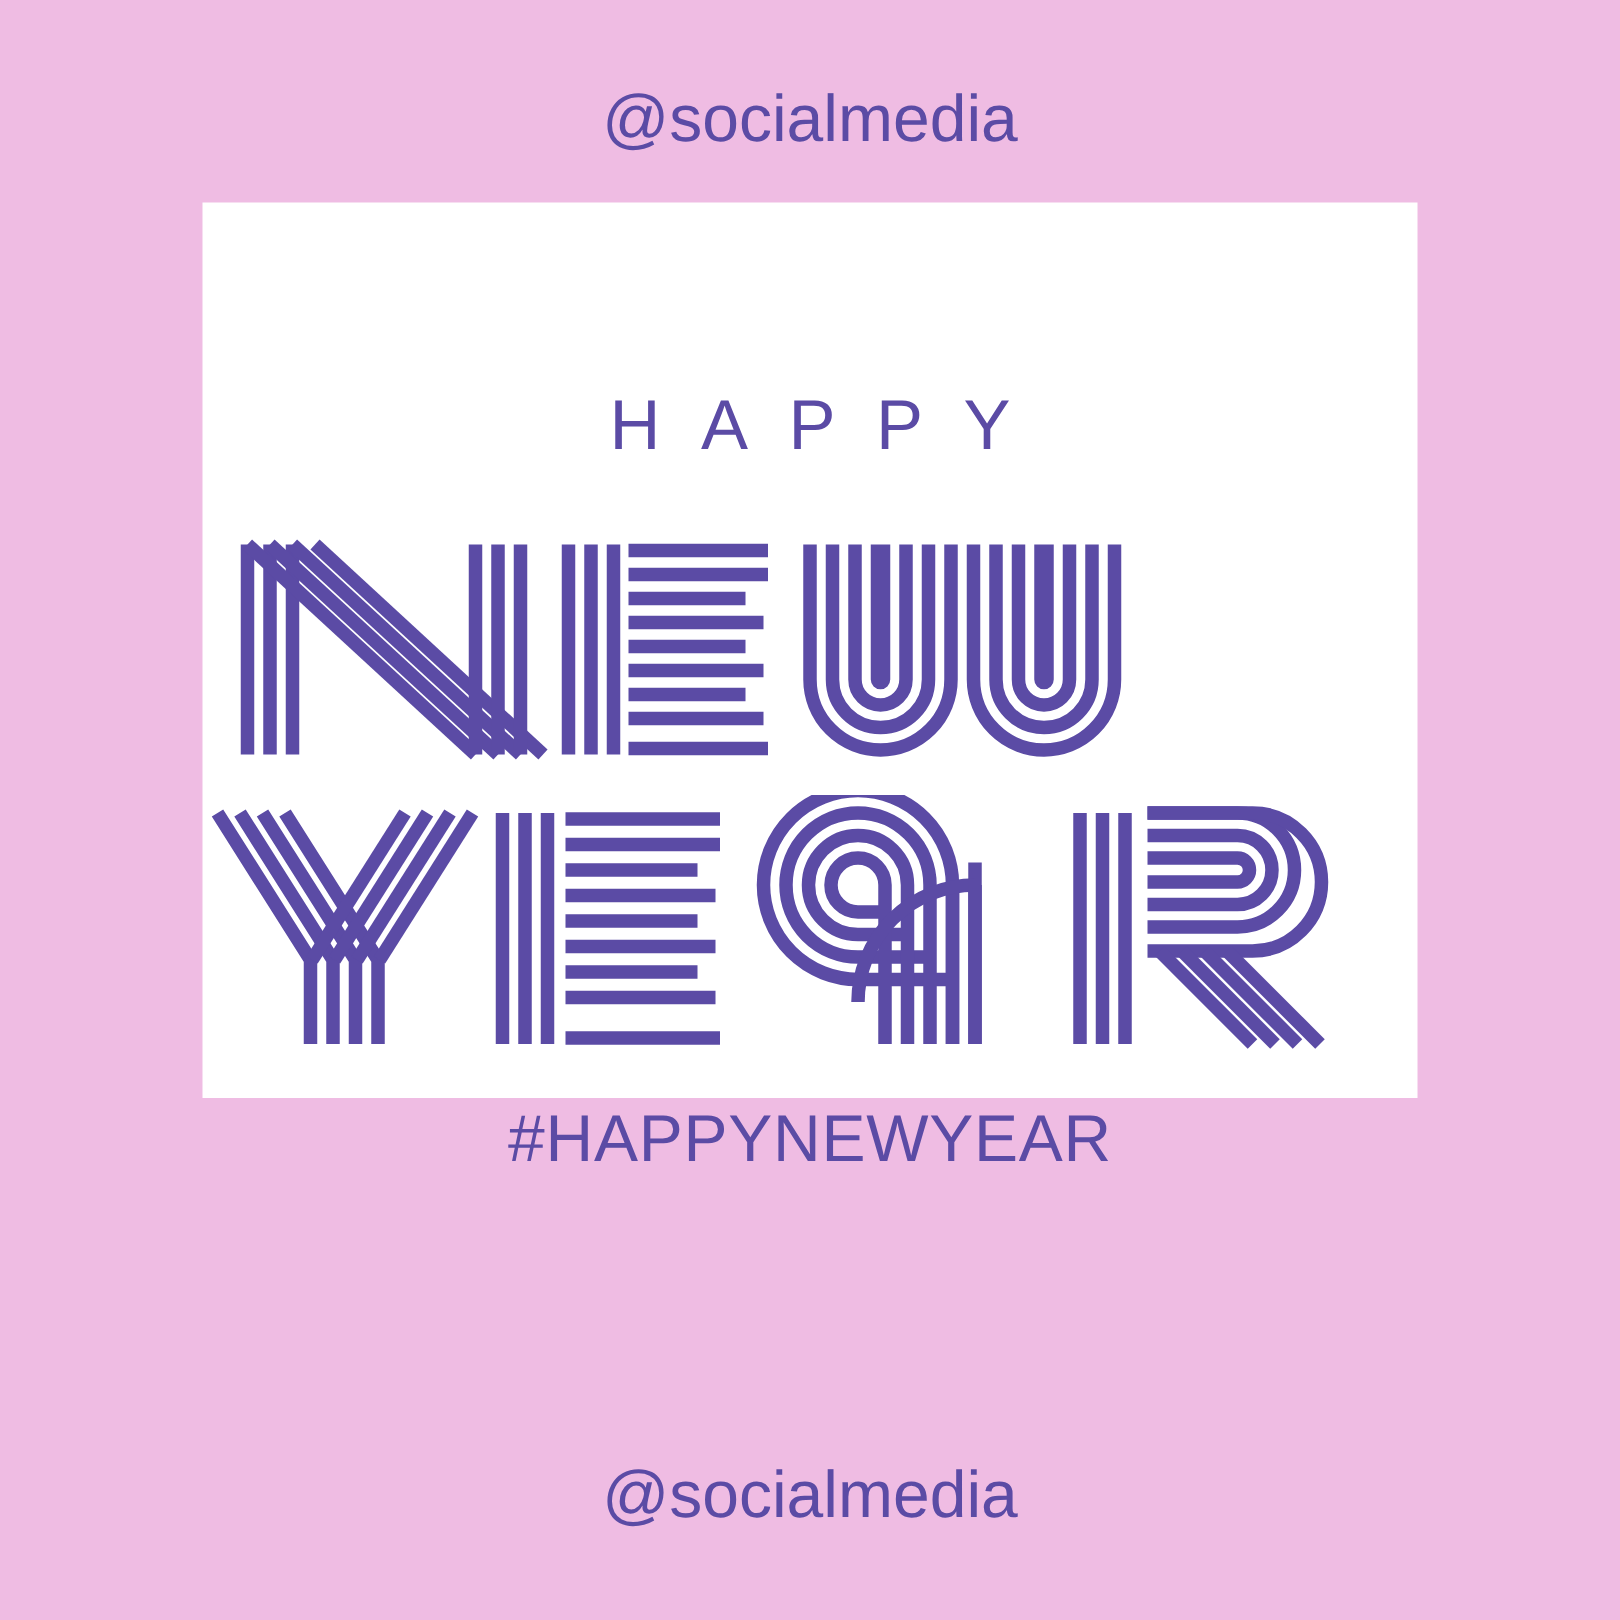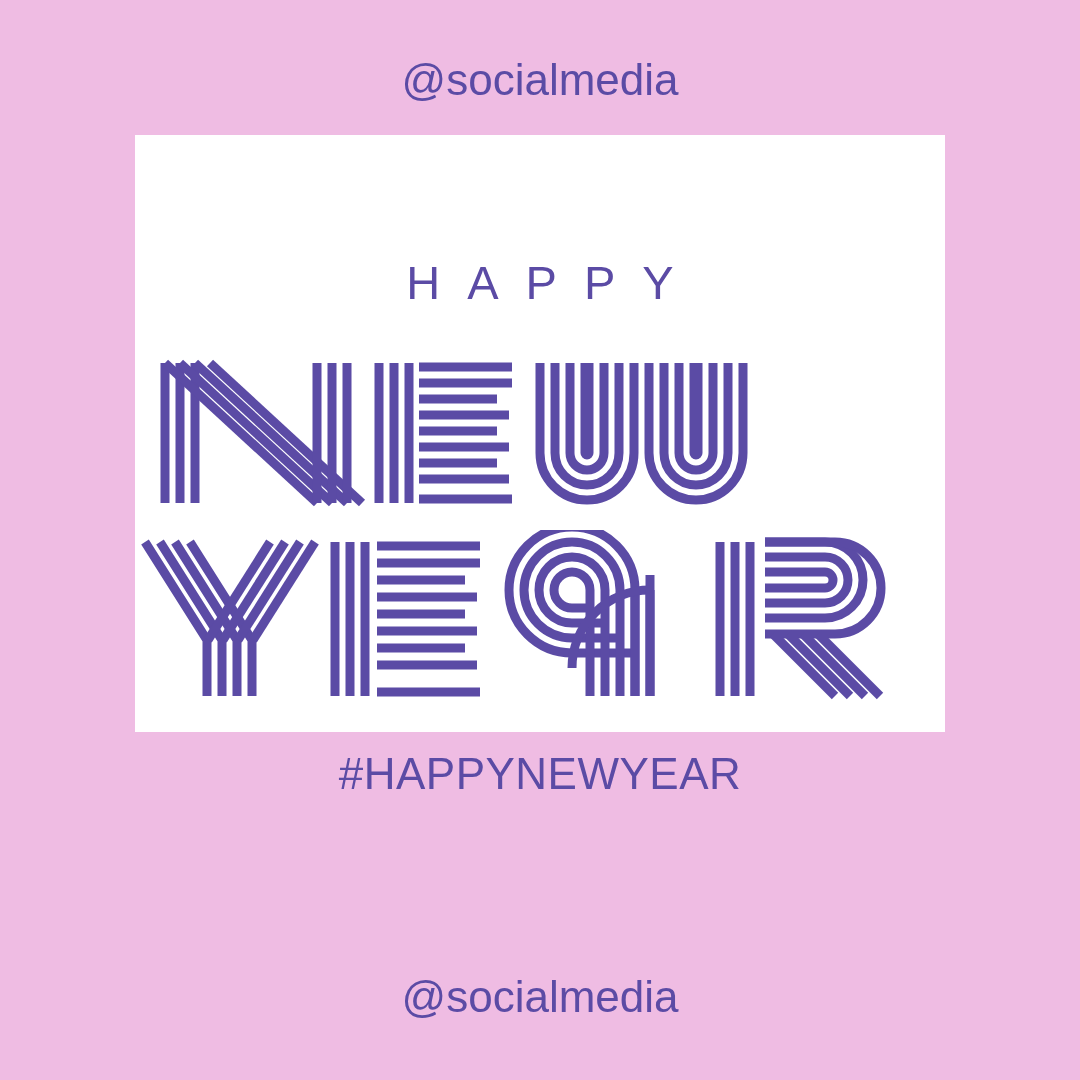--- a/index.html
+++ b/index.html
@@ -81,21 +81,21 @@
     width: 810px;
     height: 175px;
   }
   .word-new svg, .word-year svg {
     display: block;
     width: 100%;
     height: 100%;
   }
   .hashtag {
     position: absolute;
-    top: 617px;
+    top: 603px;
     left: 0;
     width: 810px;
     text-align: center;
     color: #5b4ba5;
     font-family: "Liberation Sans", sans-serif;
     font-size: 44px;
     font-weight: 400;
     letter-spacing: 0.5px;
     line-height: 1;
   }

